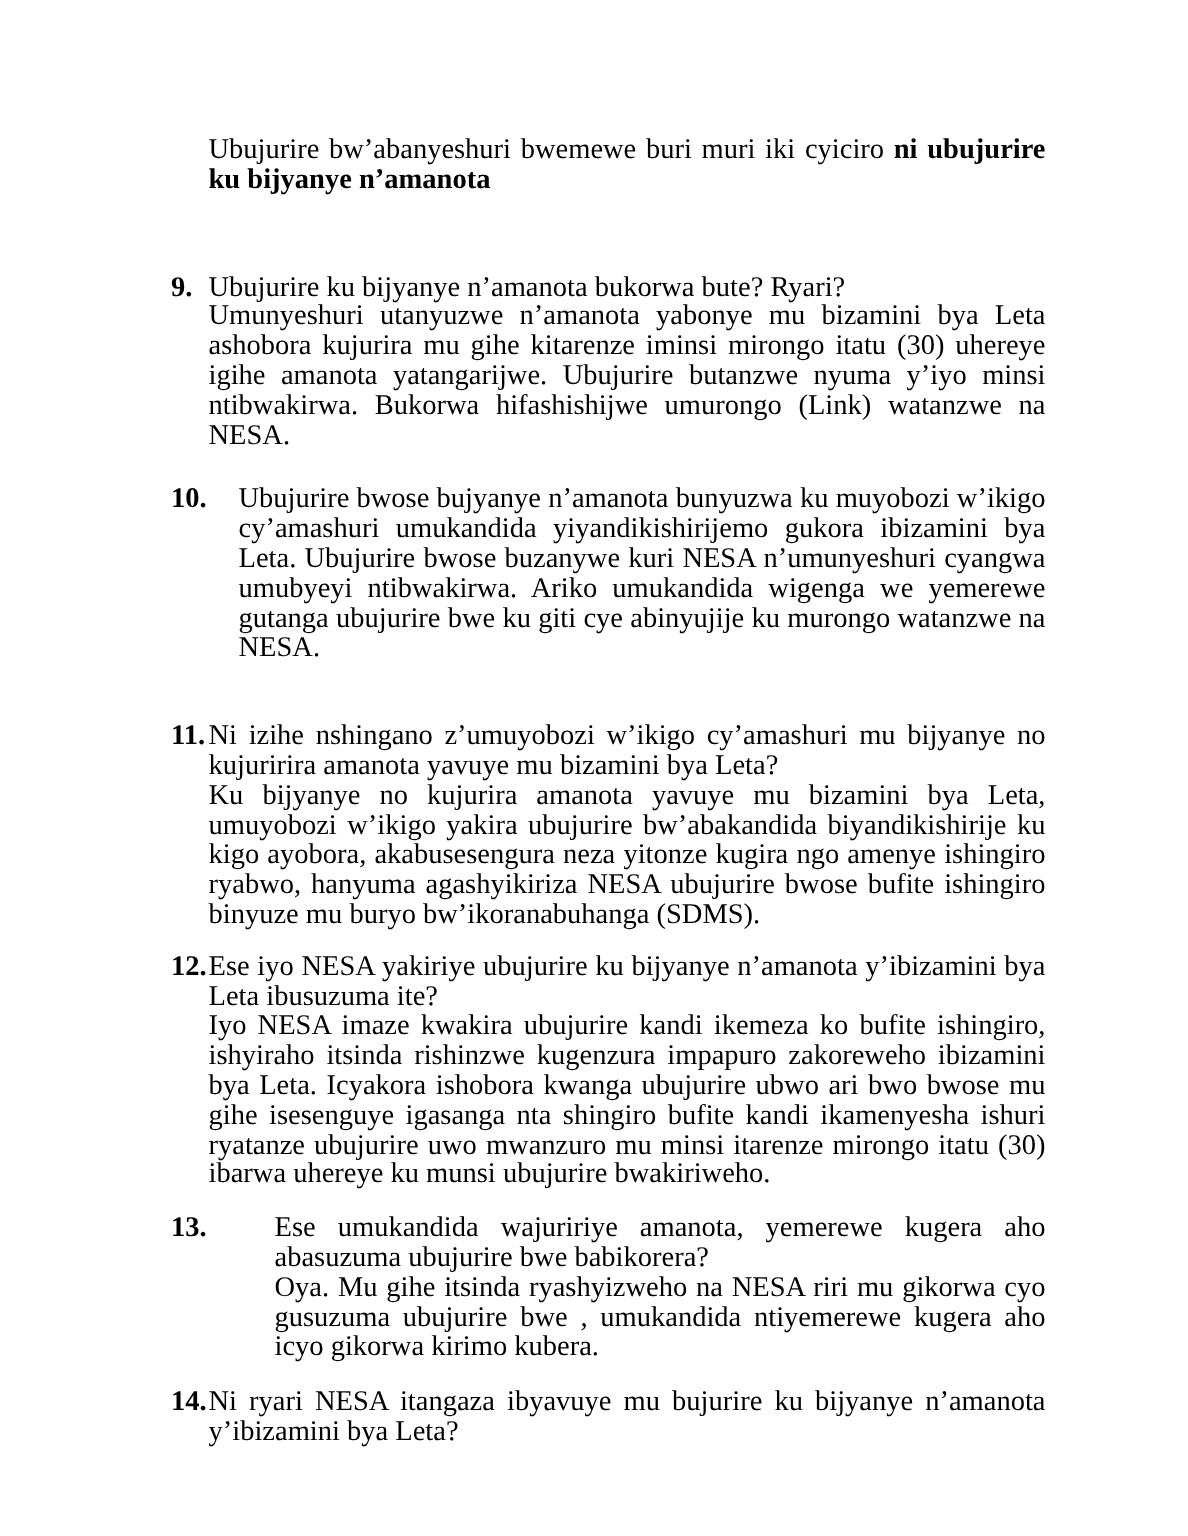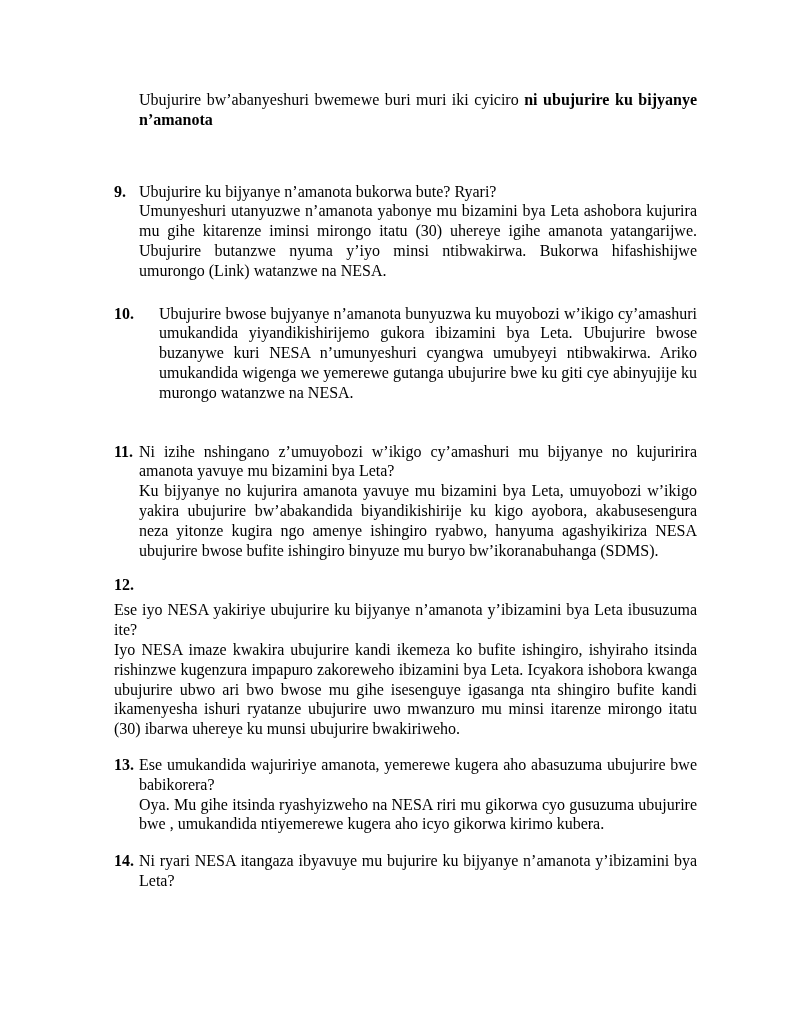--- a/index.html
+++ b/index.html
@@ -7,21 +7,21 @@
     padding: 0;
     background: #ffffff;
   }
   .page {
     position: relative;
     width: 792px;
     height: 1024px;
     background: #ffffff;
     overflow: hidden;
     font-family: "Liberation Serif", "DejaVu Serif", serif;
-    font-size: 16px;
+    font-size: 19px;
     line-height: 19.8px;
     color: #000000;
   }
   .content {
     position: absolute;
     top: 90px;
     left: 114px;
     width: 583px;
   }
   .intro {
@@ -47,22 +47,22 @@
     font-weight: normal;
     text-align: justify;
   }
   .qa-answer {
     text-align: justify;
   }
   
   .faq-list > .qa:nth-child(1) { margin-top: 52px; }
   .faq-list > .qa:nth-child(2) { margin-top: 23px; gap: 20px; }
   .faq-list > .qa:nth-child(3) { margin-top: 39px; justify-content: space-between; }
-  .faq-list > .qa:nth-child(4) { margin-top: 15px; flex-direction: column; }
-  .faq-list > .qa:nth-child(5) { margin-top: 16px; }
+  .faq-list > .qa:nth-child(4) { margin-top: 15px; }
+  .faq-list > .qa:nth-child(5) { margin-top: 16px; gap: 44px; }
   .faq-list > .qa:nth-child(6) { margin-top: 17px; }
 </style>
 </head>
 <body>
 
 <div class="page">
   <div class="content">
 
     <p class="intro"><span>Ubujurire bw’abanyeshuri bwemewe buri muri iki cyiciro </span><b>ni ubujurire ku bijyanye n’amanota</b></p>
 

